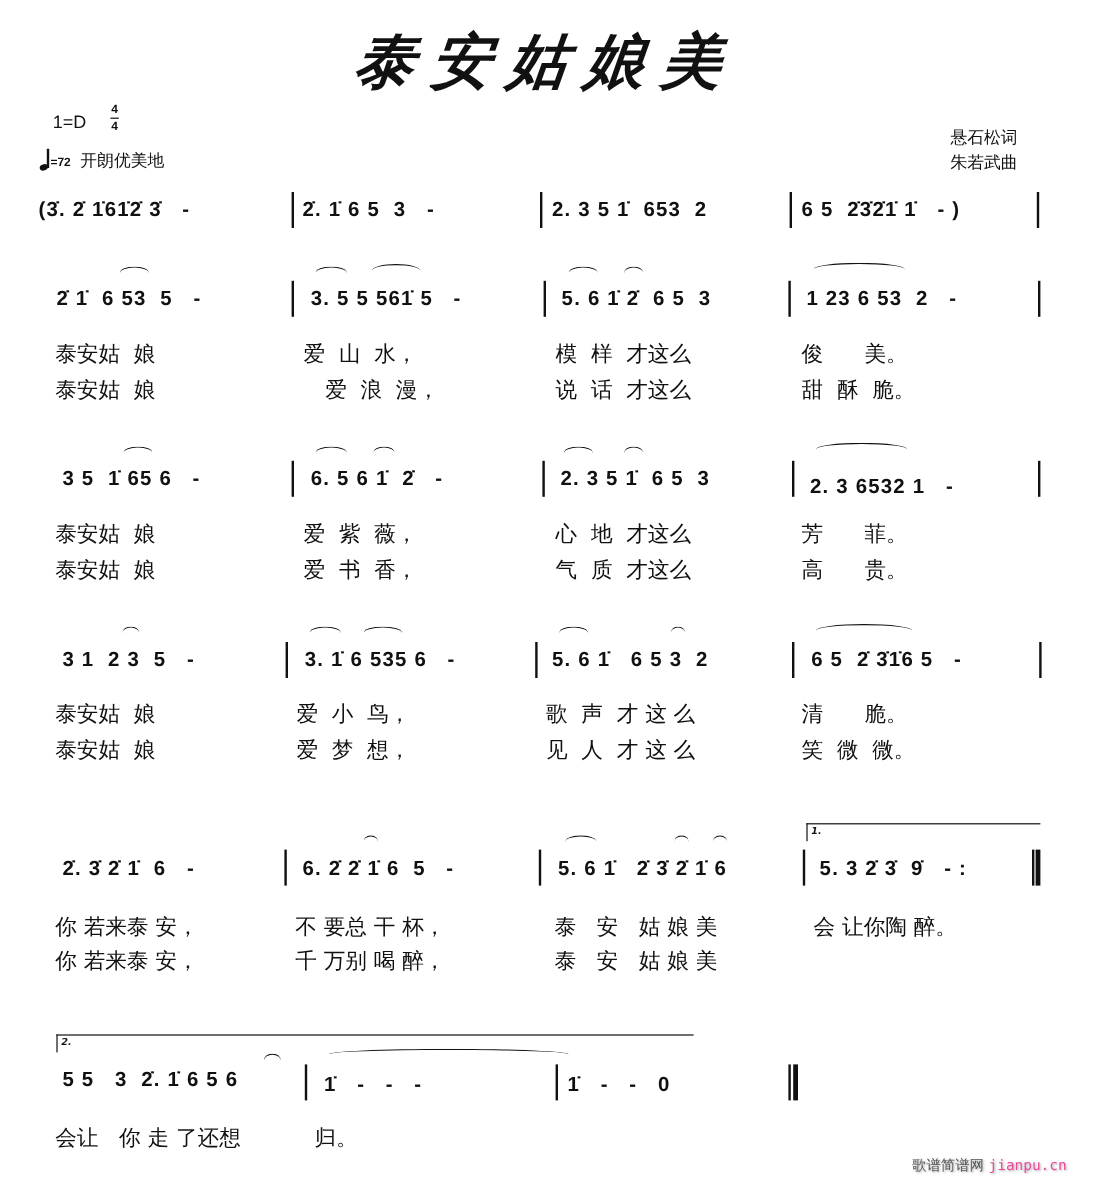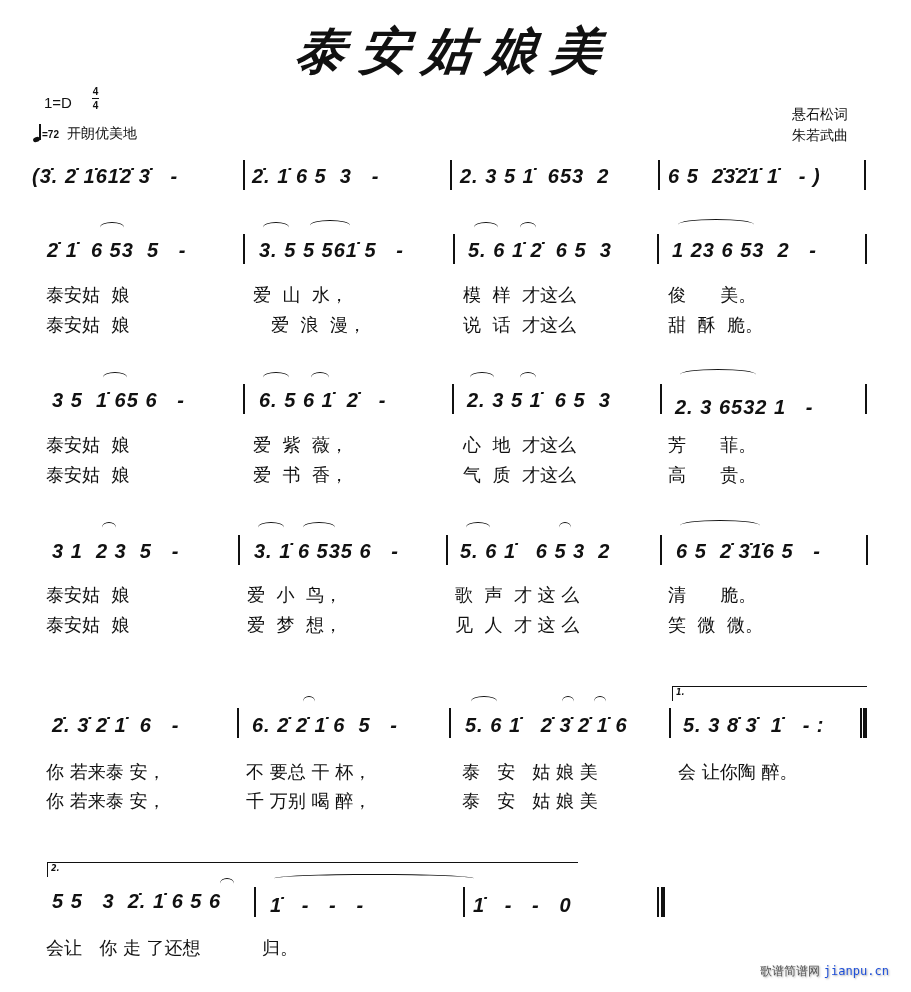--- a/index.html
+++ b/index.html
@@ -14,30 +14,30 @@
            text-align: center; font-family: "Liberation Sans", sans-serif; }
   .meter .bar { display:block; border-top:1px solid #111; width:7px; margin:1px auto; }
   .tempo { left: 32px; top: 124px; font-size: 14px; font-family: "Liberation Sans", sans-serif; }
   .tempo .note { display:inline-block; position: relative; width: 10px; height: 18px; vertical-align: -4px; }
   .tempo .note::before { content:""; position:absolute; left:1px; bottom:0; width:7px; height:5px;
                          background:#111; border-radius:50%; transform: rotate(-20deg); }
   .tempo .note::after { content:""; position:absolute; left:7px; bottom:2px; width:1.5px; height:16px; background:#111; }
   .tempo .bpm { font-size: 10px; font-weight: bold; margin-right: 8px; }
   .credits { left: 792px; top: 104px; font-size: 14px; line-height: 21px; font-family: "Liberation Sans", sans-serif; }
 
-  .nl { position:absolute; font-family: "Liberation Sans", sans-serif; font-weight: bold; font-size: 20px;
-        white-space: pre; letter-spacing: 1px; font-style: italic; }
+  .nl { position:absolute; font-family: "Liberation Sans", sans-serif; font-weight: bold; font-size: 17px;
+        white-space: pre; letter-spacing: 1px; }
   .bar-line { position:absolute; width: 2px; background:#111; height: 30px; }
   .lyr { position:absolute; font-size: 18px; white-space: pre; font-family: "DejaVu Sans", sans-serif; }
   .slur { position:absolute; border-top: 1.5px solid #111; border-radius: 50% 50% 0 0; height: 10px; }
   .volta { position:absolute; border-top: 1.5px solid #111; border-left: 1.5px solid #111; height: 14px; }
   .volta span { font-size: 8px; font-style: italic; font-weight: bold; position:absolute; left: 3px; top: 1px; }
   .watermark { left: 760px; top: 963px; font-size: 12px; color: #555;
                text-shadow: 1px 1px 2px #aaa; }
-  .watermark .url { color: #1d4ed8; font-family: "DejaVu Sans Mono", monospace; }
+  .watermark .url { color: #ec4899; font-family: "DejaVu Sans Mono", monospace; }
 </style>
 </head>
 <body>
 
 <div class="abs title">泰安姑娘美</div>
 <div class="abs key">1=D</div>
 <div class="abs meter">
   <span>4</span>
   <span class="bar"></span>
   <span>4</span>
@@ -151,21 +151,21 @@
   <div class="volta" style="left:672px;top:686px;width:194px">
     <span>1.</span>
   </div>
 
   <div class="nl" style="left:52px;top:714px">2̇. 3̇ 2̇ 1̇  6   -</div>
   <div class="bar-line" style="left:237px;top:708px"></div>
   <div class="nl" style="left:252px;top:714px">6. 2̇ 2̇ 1̇ 6  5   -</div>
   <div class="bar-line" style="left:449px;top:708px"></div>
   <div class="nl" style="left:465px;top:714px">5. 6 1̇   2̇ 3̇ 2̇ 1̇ 6</div>
   <div class="bar-line" style="left:669px;top:708px"></div>
-  <div class="nl" style="left:683px;top:714px">5. 3 8̇ 3̇  1̇   - :</div>
+  <div class="nl" style="left:683px;top:714px">5. 3 2̇ 3̇  9̇   - :</div>
   <div class="bar-line" style="left:860px;top:708px;width:1.5px"></div>
   <div class="bar-line" style="left:863px;top:708px;width:4px"></div>
 
   <div class="lyr" style="left:46px;top:760px">你 若来泰 安，</div>
   <div class="lyr" style="left:246px;top:760px">不 要总 干 杯，</div>
   <div class="lyr" style="left:462px;top:760px">泰   安   姑 娘 美</div>
   <div class="lyr" style="left:678px;top:760px">会 让你陶 醉。</div>
   <div class="lyr" style="left:46px;top:789px">你 若来泰 安，</div>
   <div class="lyr" style="left:246px;top:789px">千 万别 喝 醉，</div>
   <div class="lyr" style="left:462px;top:789px">泰   安   姑 娘 美</div>

